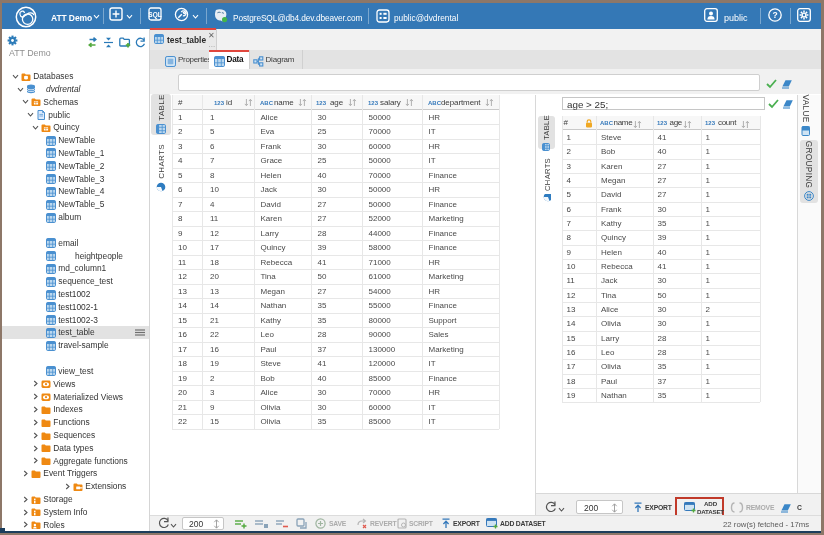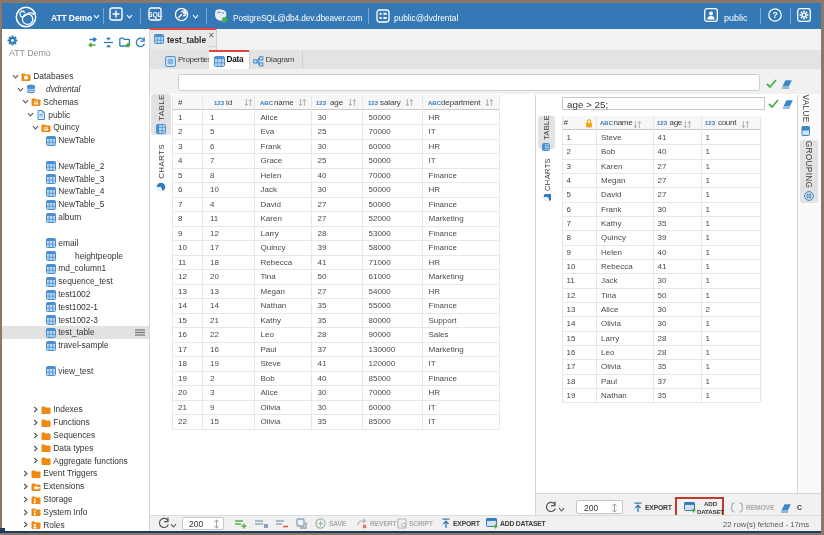--- a/index.html
+++ b/index.html
@@ -261,20 +261,32 @@
           <rect x="0.5" y="0.5" width="9" height="9" rx="1.2" fill="#bcd8ef" stroke="#4a90d0"></rect>
 <rect x="0.5" y="0.5" width="9" height="2.6" rx="1" fill="#4a90d0"></rect>
 <line x1="3.3" y1="3" x2="3.3" y2="9" stroke="#4a90d0" stroke-width="0.8"></line>
 <line x1="6.7" y1="3" x2="6.7" y2="9" stroke="#4a90d0" stroke-width="0.8"></line>
 <line x1="1" y1="6.2" x2="9" y2="6.2" stroke="#4a90d0" stroke-width="0.8"></line>
         </svg>
       </span>
       <span class="lbl" style="left:56.3px;">NewTable</span>
     </div>
 
+<div class="trow" style="top:117.9px;">
+      <span class="ticon" style="left:44.0px;">
+        <svg width="10" height="10" viewBox="0 0 10 10" style="">
+          <rect x="0.5" y="0.5" width="9" height="9" rx="1.2" fill="#bcd8ef" stroke="#4a90d0"></rect>
+<rect x="0.5" y="0.5" width="9" height="2.6" rx="1" fill="#4a90d0"></rect>
+<line x1="3.3" y1="3" x2="3.3" y2="9" stroke="#4a90d0" stroke-width="0.8"></line>
+<line x1="6.7" y1="3" x2="6.7" y2="9" stroke="#4a90d0" stroke-width="0.8"></line>
+<line x1="1" y1="6.2" x2="9" y2="6.2" stroke="#4a90d0" stroke-width="0.8"></line>
+        </svg>
+      </span>
+      <span class="lbl" style="left:56.3px;">NewTable_1</span>
+    </div>
 
 <div class="trow" style="top:130.8px;">
       <span class="ticon" style="left:44.0px;">
         <svg width="10" height="10" viewBox="0 0 10 10" style="">
           <rect x="0.5" y="0.5" width="9" height="9" rx="1.2" fill="#bcd8ef" stroke="#4a90d0"></rect>
 <rect x="0.5" y="0.5" width="9" height="2.6" rx="1" fill="#4a90d0"></rect>
 <line x1="3.3" y1="3" x2="3.3" y2="9" stroke="#4a90d0" stroke-width="0.8"></line>
 <line x1="6.7" y1="3" x2="6.7" y2="9" stroke="#4a90d0" stroke-width="0.8"></line>
 <line x1="1" y1="6.2" x2="9" y2="6.2" stroke="#4a90d0" stroke-width="0.8"></line>
         </svg>
@@ -468,21 +480,51 @@
           <rect x="0.5" y="0.5" width="9" height="9" rx="1.2" fill="#bcd8ef" stroke="#4a90d0"></rect>
 <rect x="0.5" y="0.5" width="9" height="2.6" rx="1" fill="#4a90d0"></rect>
 <line x1="3.3" y1="3" x2="3.3" y2="9" stroke="#4a90d0" stroke-width="0.8"></line>
 <line x1="6.7" y1="3" x2="6.7" y2="9" stroke="#4a90d0" stroke-width="0.8"></line>
 <line x1="1" y1="6.2" x2="9" y2="6.2" stroke="#4a90d0" stroke-width="0.8"></line>
         </svg>
       </span>
       <span class="lbl" style="left:56.3px;">view_test</span>
     </div>
 
-
+<div class="trow" style="top:348.7px;">
+      <span class="tchev" style="left:29.5px;">
+        <svg width="7" height="7" viewBox="0 0 7 7" style="">
+          <path d="M2.2 1 L5 3.5 L2.2 6" fill="none" stroke="#555" stroke-width="1.1"></path>
+        </svg>
+      </span>
+      <span class="ticon" style="left:39.0px;">
+        <svg width="10" height="10" viewBox="0 0 10 10" style="">
+          <rect x="0.5" y="1.5" width="9" height="7.4" rx="1.4" fill="#ef8912"></rect>
+<ellipse cx="5" cy="5.2" rx="3" ry="2" fill="#fff"></ellipse>
+          <circle cx="5" cy="5.2" r="1.1" fill="#ef8912"></circle>
+        </svg>
+      </span>
+      <span class="lbl" style="left:51.3px;">Views</span>
+    </div>
+
+<div class="trow" style="top:361.5px;">
+      <span class="tchev" style="left:29.5px;">
+        <svg width="7" height="7" viewBox="0 0 7 7" style="">
+          <path d="M2.2 1 L5 3.5 L2.2 6" fill="none" stroke="#555" stroke-width="1.1"></path>
+        </svg>
+      </span>
+      <span class="ticon" style="left:39.0px;">
+        <svg width="10" height="10" viewBox="0 0 10 10" style="">
+          <rect x="0.5" y="1.5" width="9" height="7.4" rx="1.4" fill="#ef8912"></rect>
+<ellipse cx="5" cy="5.2" rx="3" ry="2" fill="#fff"></ellipse>
+          <circle cx="5" cy="5.2" r="1.1" fill="#ef8912"></circle>
+        </svg>
+      </span>
+      <span class="lbl" style="left:51.3px;">Materialized Views</span>
+    </div>
 
 <div class="trow" style="top:374.3px;text-align:right;">
       <span class="tchev" style="left:29.5px;">
         <svg width="7" height="7" viewBox="0 0 7 7" style="">
           <path d="M2.2 1 L5 3.5 L2.2 6" fill="none" stroke="#555" stroke-width="1.1"></path>
         </svg>
       </span>
       <span class="ticon" style="left:39.0px;">
         <svg width="10" height="10" viewBox="0 0 10 10" style="">
           <path d="M0.5 2.5 Q0.5 1.5 1.5 1.5 L3.8 1.5 L4.8 2.6 L8.7 2.6 Q9.5 2.6 9.5 3.4 L9.5 8 Q9.5 8.9 8.6 8.9 L1.4 8.9 Q0.5 8.9 0.5 8 Z" fill="#ef8912"></path>
@@ -554,21 +596,21 @@
         </svg>
       </span>
       <span class="ticon" style="left:29.0px;">
         <svg width="10" height="10" viewBox="0 0 10 10" style="">
           <path d="M0.5 2.5 Q0.5 1.5 1.5 1.5 L3.8 1.5 L4.8 2.6 L8.7 2.6 Q9.5 2.6 9.5 3.4 L9.5 8 Q9.5 8.9 8.6 8.9 L1.4 8.9 Q0.5 8.9 0.5 8 Z" fill="#ef8912"></path>
         </svg>
       </span>
       <span class="lbl" style="left:41.3px;">Event Triggers</span>
     </div>
 
-<div class="trow" style="top:451.3px;">
+<div class="trow" style="top:451.3px;margin-left:42px;">
       <span class="tchev" style="left:19.5px;">
         <svg width="7" height="7" viewBox="0 0 7 7" style="">
           <path d="M2.2 1 L5 3.5 L2.2 6" fill="none" stroke="#555" stroke-width="1.1"></path>
         </svg>
       </span>
       <span class="ticon" style="left:29.0px;">
         <svg width="10" height="10" viewBox="0 0 10 10" style="">
           <path d="M0.5 2.5 Q0.5 1.5 1.5 1.5 L3.8 1.5 L4.8 2.6 L8.7 2.6 Q9.5 2.6 9.5 3.4 L9.5 8 Q9.5 8.9 8.6 8.9 L1.4 8.9 Q0.5 8.9 0.5 8 Z" fill="#ef8912"></path>
           <rect x="3.2" y="4.6" width="4" height="2.6" rx="0.5" fill="#fff"></rect>
           <rect x="5.4" y="5.3" width="4.1" height="1.2" fill="#fff"></rect>
@@ -810,21 +852,21 @@
 <span class="cell" style="left:210px;top:214.2px;">11</span>
 <span class="cell" style="left:260.5px;top:214.2px;">Karen</span>
 <span class="cell" style="left:317.5px;top:214.2px;">27</span>
 <span class="cell" style="left:368.5px;top:214.2px;">52000</span>
 <span class="cell" style="left:428.5px;top:214.2px;">Marketing</span>
 <div class="hline" style="left:172px;top:240.0px;width:327px;"></div>
 <span class="cell" style="left:178px;top:228.7px;color:#444;">9</span>
 <span class="cell" style="left:210px;top:228.7px;">12</span>
 <span class="cell" style="left:260.5px;top:228.7px;">Larry</span>
 <span class="cell" style="left:317.5px;top:228.7px;">28</span>
-<span class="cell" style="left:368.5px;top:228.7px;">53000</span>
+<span class="cell" style="left:368.5px;top:228.7px;">44000</span>
 <span class="cell" style="left:428.5px;top:228.7px;">Finance</span>
 <div class="hline" style="left:172px;top:254.5px;width:327px;"></div>
 <span class="cell" style="left:178px;top:243.2px;color:#444;">10</span>
 <span class="cell" style="left:210px;top:243.2px;">17</span>
 <span class="cell" style="left:260.5px;top:243.2px;">Quincy</span>
 <span class="cell" style="left:317.5px;top:243.2px;">39</span>
 <span class="cell" style="left:368.5px;top:243.2px;">58000</span>
 <span class="cell" style="left:428.5px;top:243.2px;">Finance</span>
 <div class="hline" style="left:172px;top:269.0px;width:327px;"></div>
 <span class="cell" style="left:178px;top:257.7px;color:#444;">11</span>

